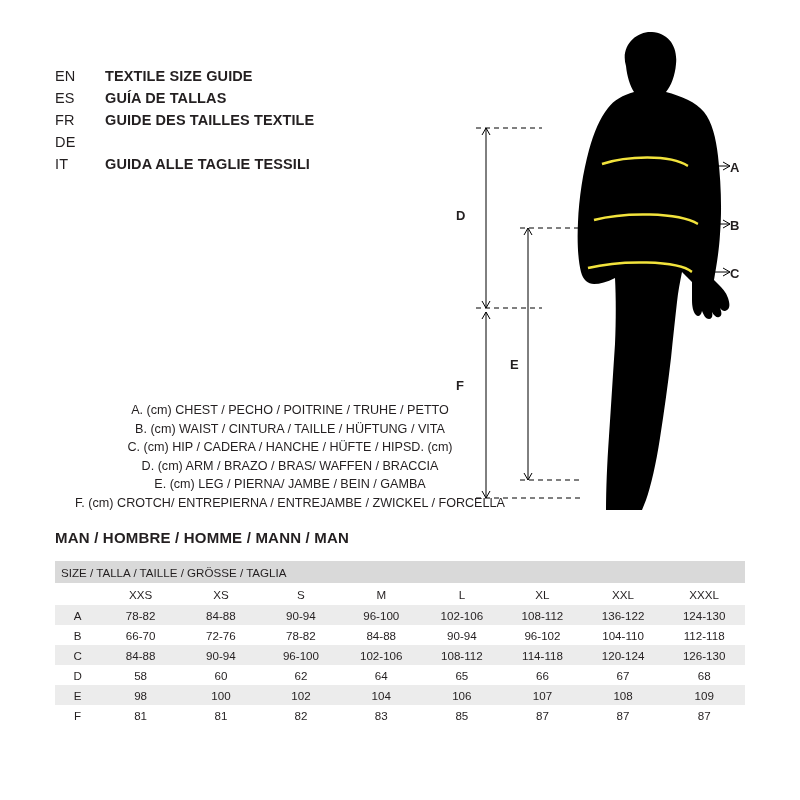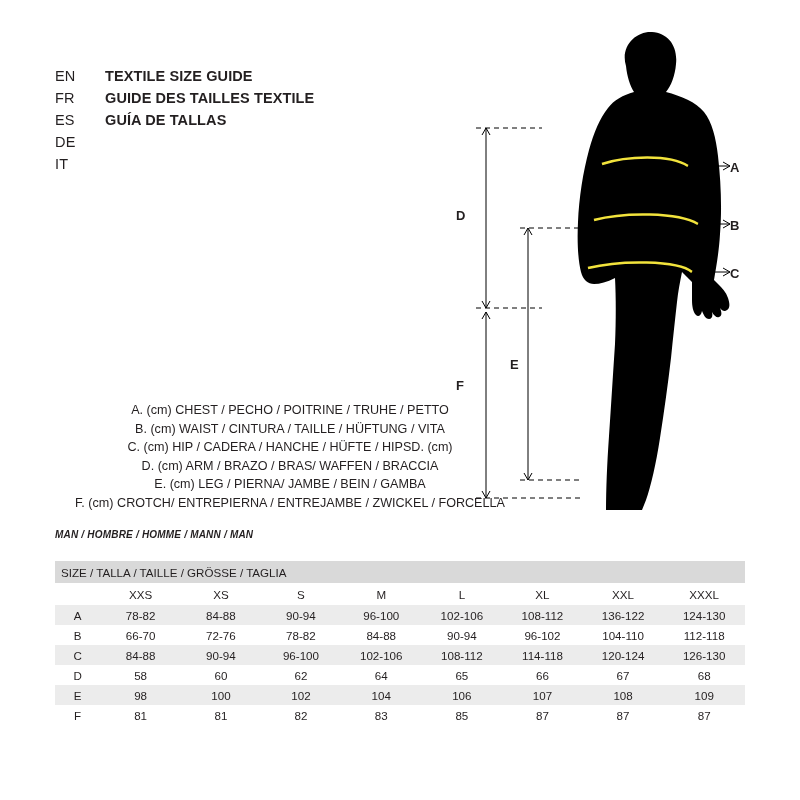--- a/index.html
+++ b/index.html
@@ -55,24 +55,23 @@
   .legend-row {
     font-size: 12.6px;
     line-height: 18.6px;
     white-space: nowrap;
     text-align: center;
   }
   .legend-sub {
     position: absolute;
     left: 55px;
     top: 529px;
-    font-size: 10px;
+    font-size: 15px;
     font-weight: 700;
     letter-spacing: .2px;
-    font-style: italic;
   }
 
   
   .table-wrap {
     position: absolute;
     left: 55px;
     top: 561px;
     width: 690px;
   }
   table.size-table {
@@ -129,32 +128,33 @@
 <body>
 
 <div class="page">
 
   <div class="titles">
     <div class="title-row">
       <span class="title-lang">EN</span>
       <span class="title-text">TEXTILE SIZE GUIDE</span>
     </div>
     <div class="title-row">
+      <span class="title-lang">ES</span>
+      <span class="title-text">GUÍA DE TALLAS</span>
+    </div>
+    <div class="title-row">
       <span class="title-lang">FR</span>
       <span class="title-text">GUIDE DES TAILLES TEXTILE</span>
     </div>
     <div class="title-row">
-      <span class="title-lang">ES</span>
-      <span class="title-text">GUÍA DE TALLAS</span>
-    </div>
-    <div class="title-row">
       <span class="title-lang">DE</span>
     </div>
     <div class="title-row">
       <span class="title-lang">IT</span>
+      <span class="title-text">GUIDA ALLE TAGLIE TESSILI</span>
     </div>
   </div>
 
   <div class="figure">
     <svg width="360" height="520" viewBox="0 0 360 520" xmlns="http://www.w3.org/2000/svg">
 
       <g>
         <path fill="#000000" d="
           M 196 46
           C 190 26, 206 11, 222 12

